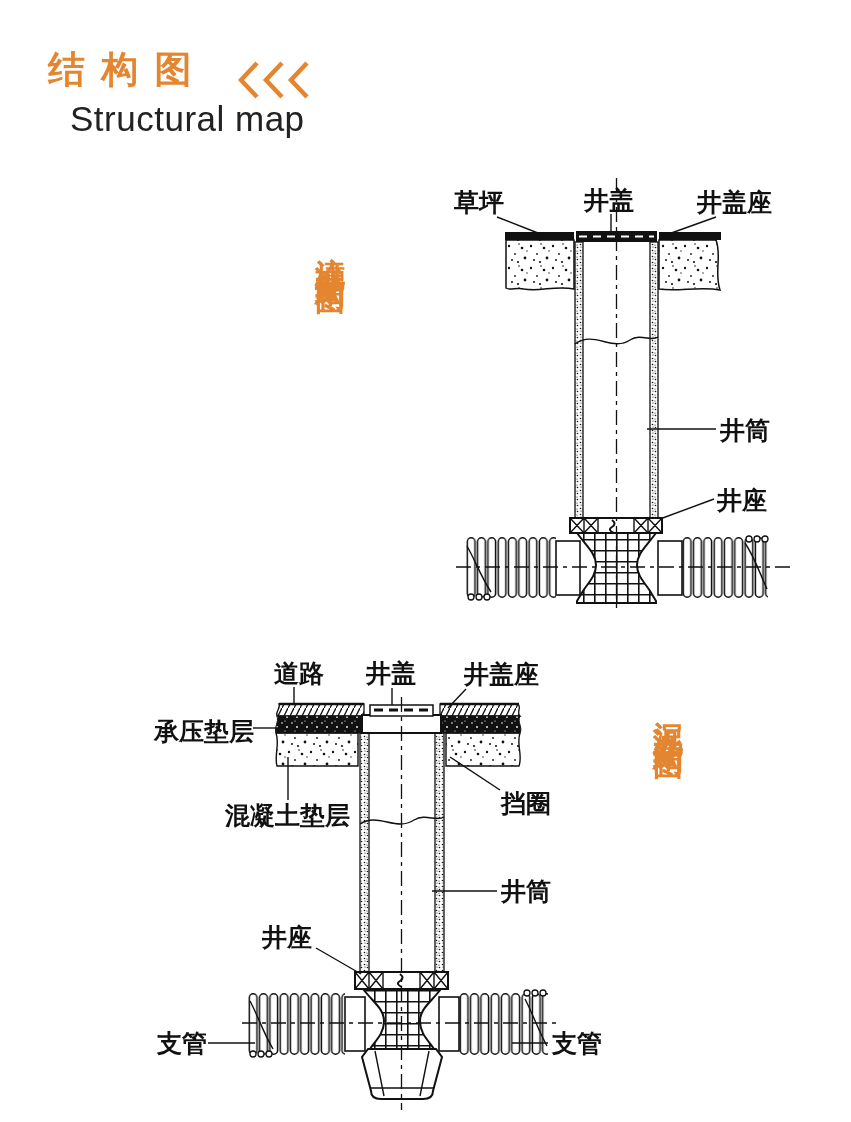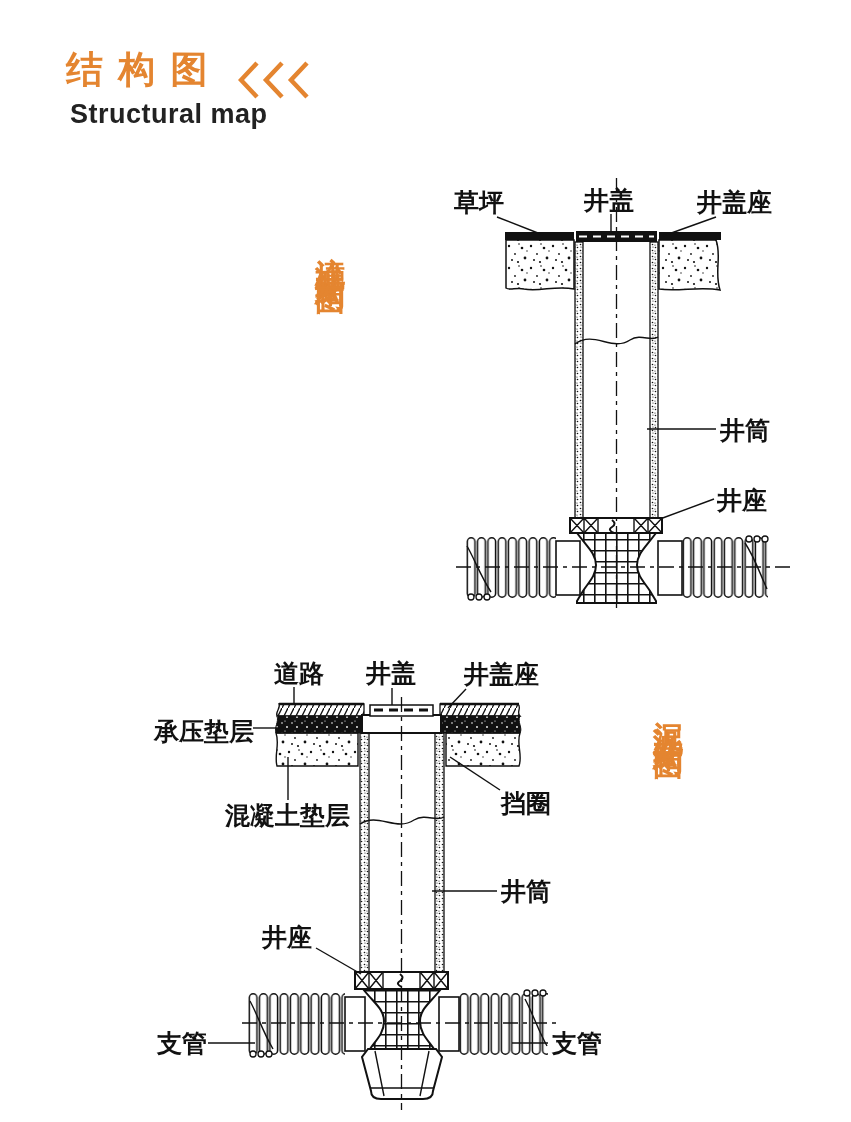--- a/index.html
+++ b/index.html
@@ -4,25 +4,25 @@
 <style>
   :root{ --accent:#e48530; --ink:#111111; --paper:#ffffff; }
   html,body{margin:0;padding:0;background:#e9e9e9;}
   .page{
     position:relative; width:851px; height:1122px; margin:0 auto;
     background:var(--paper); overflow:hidden;
     font-family:"Liberation Sans","DejaVu Sans",sans-serif;
   }
   .abs{position:absolute;}
   .title-cn{
-    left:66px; top:50px; color:var(--accent);
-    font-size:37px; font-weight:700; letter-spacing:3px; line-height:1.1;font-family:Liberation Serif, serif;
+    left:48px; top:50px; color:var(--accent);
+    font-size:37px; font-weight:700; letter-spacing:3px; line-height:1.1;
   }
   .subtitle-en{
-    left:70px; top:99px; color:#222; font-size:27px; font-weight:700; letter-spacing:0.5px;
+    left:70px; top:99px; color:#222; font-size:35px; font-weight:400; letter-spacing:0.5px;
   }
   .vtitle{
     writing-mode:vertical-rl; text-orientation:upright;
     color:var(--accent); font-size:30px; font-weight:700;
     letter-spacing:6px; line-height:1;
   }
   .vtitle-top{ left:315px; top:233px; height:220px; }
   .vtitle-bottom{ left:653px; top:698px; height:220px; }
   svg .lbl{
     font-family:"Liberation Sans","DejaVu Sans",sans-serif;

